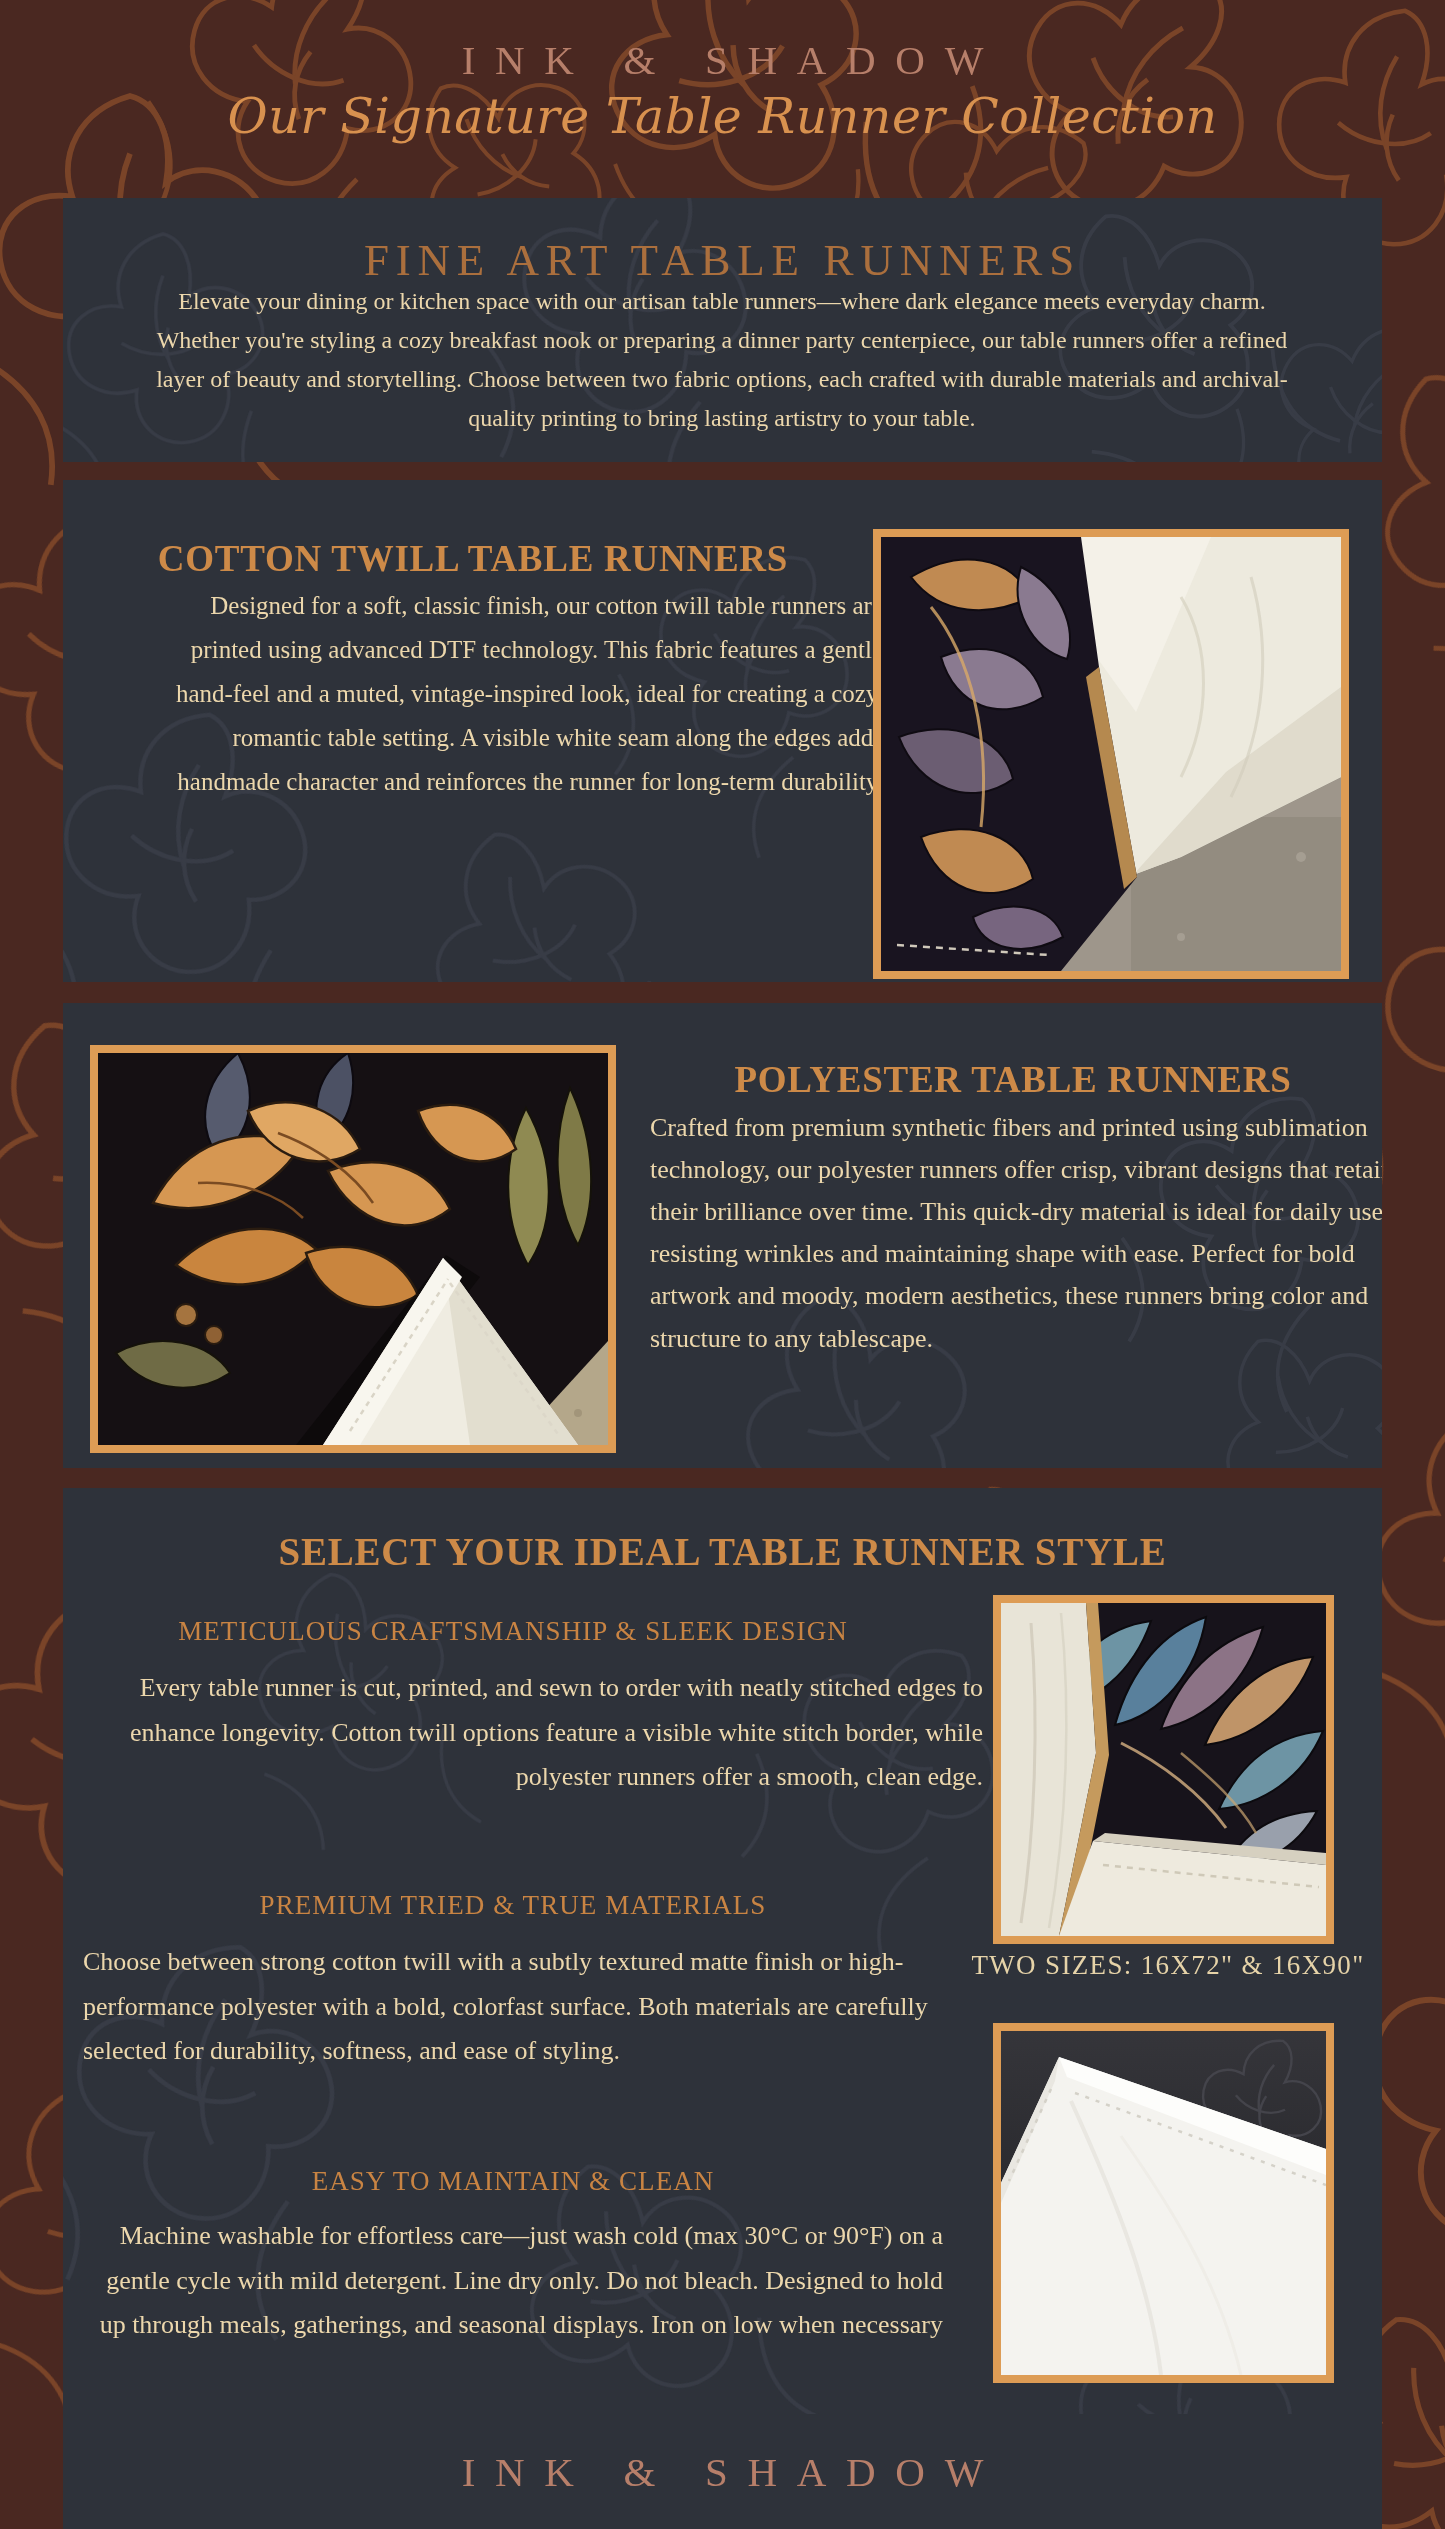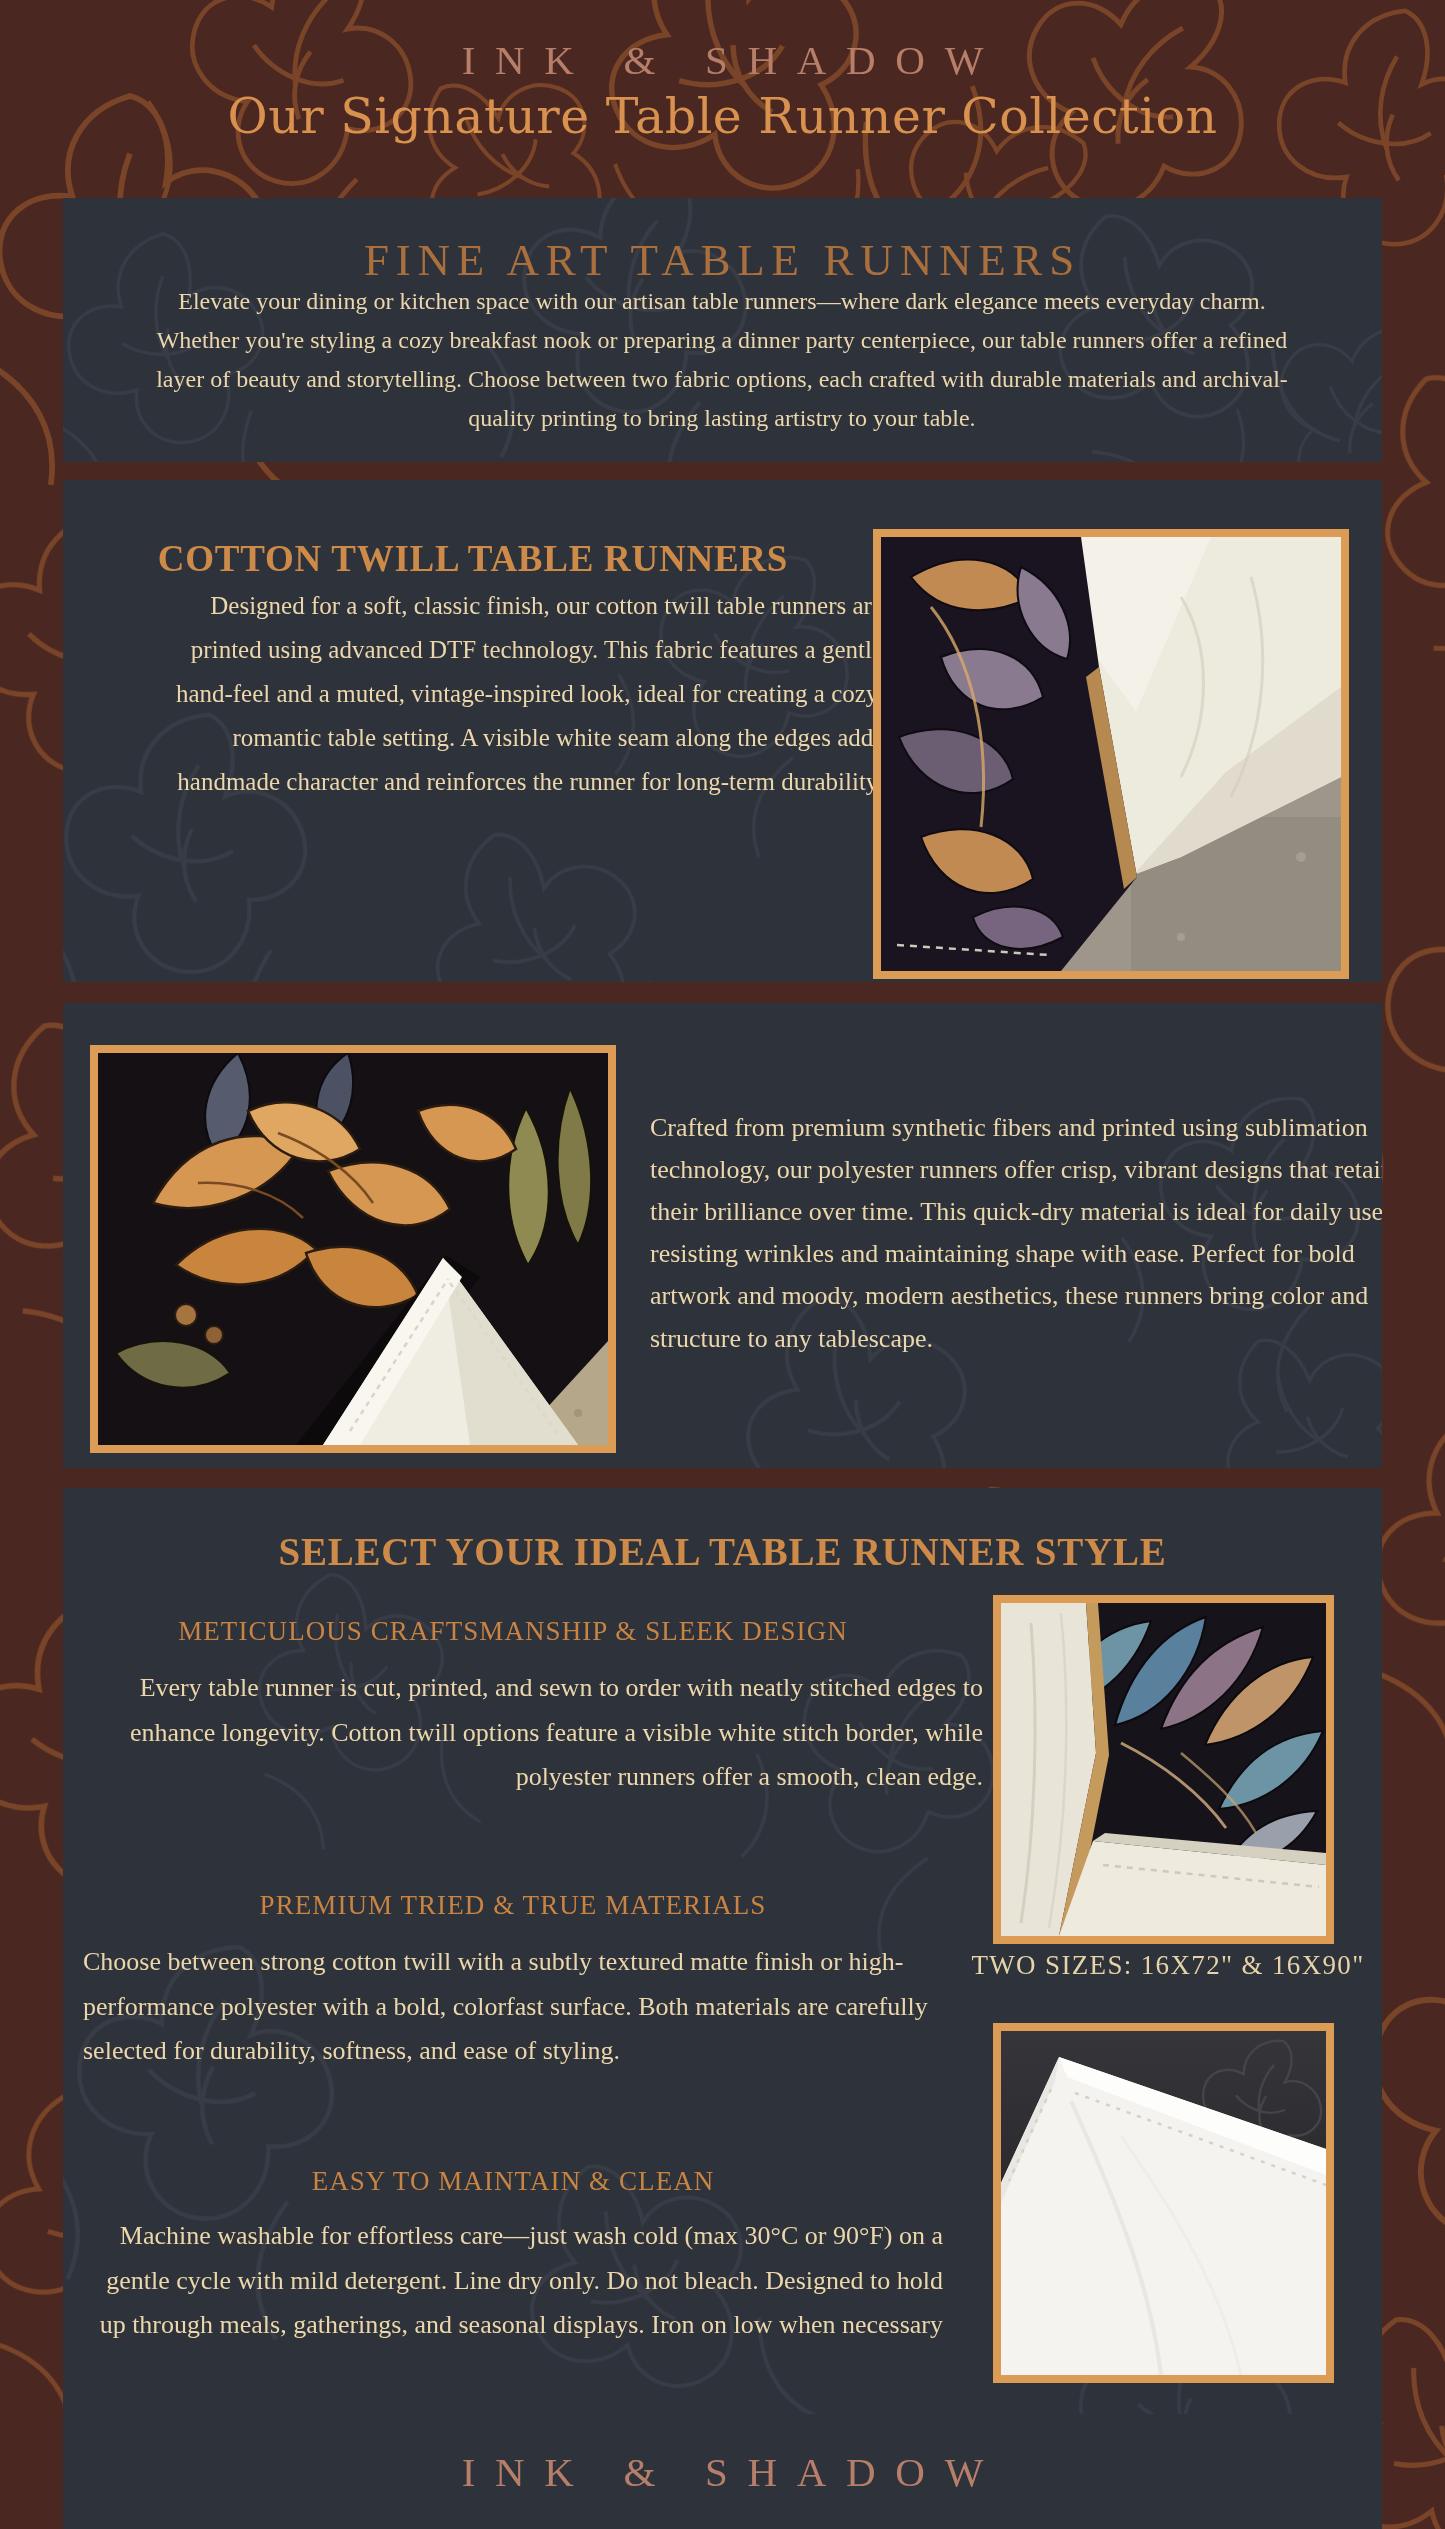--- a/index.html
+++ b/index.html
@@ -4,21 +4,21 @@
 <style>
   html,body{margin:0;padding:0;background:#1c1212;}
   .page{position:relative;width:1445px;height:2529px;background:#4a2821;overflow:hidden;
         font-family:"Liberation Serif","DejaVu Serif",serif;}
   .bgdeco{position:absolute;left:0;top:0;z-index:0;}
   .layer{position:relative;z-index:1;}
   
   .wordmark{position:absolute;left:0;width:100%;text-align:center;color:#b77f6a;
             font-size:41px;letter-spacing:.48em;text-indent:.48em;font-weight:400;}
   .tagline{position:absolute;left:0;width:100%;text-align:center;color:#d8914f;
-           font-size:49px;font-weight:500;letter-spacing:.01em;
+           font-size:49px;font-style:italic;font-weight:500;letter-spacing:.01em;
            font-family:"DejaVu Serif",serif;}
   
   .panel{position:absolute;left:63px;width:1319px;background:#2e323a;overflow:hidden;z-index:1;}
   .panel .deco{position:absolute;left:0;top:0;z-index:0;}
   .panel > .content{position:absolute;z-index:1;}
   .display-title{font-size:45px;letter-spacing:.15em;color:#ab6f3d;font-weight:400;
                  transform:scaleY(1.22);transform-origin:center;}
   .h-section{font-weight:700;font-size:37px;line-height:1.15;color:#cd8a48;letter-spacing:.02em;}
   .h-sub{font-weight:400;font-size:27px;color:#c98443;letter-spacing:.04em;}
   .body-txt{font-size:25px;line-height:1.76;color:#ecd7ac;}
@@ -152,20 +152,21 @@
         <circle cx="116" cy="282" r="9" fill="#8f6134" stroke="#2a1c10" stroke-width="2"></circle>
         <path d="M18 300 C60 278 112 288 132 320 C92 346 44 336 18 300 Z" fill="#6f6b45" stroke="#15120a" stroke-width="2"></path>
         <polygon points="198,392 348,202 382,224 252,392" fill="#070505" opacity="0.55"></polygon>
         <polygon points="225,392 345,205 480,392" fill="#efece1"></polygon>
         <polygon points="345,205 480,392 372,392" fill="#e2decf"></polygon>
         <polygon points="345,205 364,224 262,392 225,392" fill="#f8f6ee"></polygon>
         <line x1="252" y1="378" x2="350" y2="226" stroke="#d9d4c6" stroke-width="2.5" stroke-dasharray="5 5"></line>
         <line x1="352" y1="230" x2="462" y2="384" stroke="#dcd7c9" stroke-width="2.5" stroke-dasharray="5 5"></line>
       </svg>
     </div>
+    <div class="content h-section" style="left:585px;top:56px;width:730px;text-align:center;">POLYESTER TABLE RUNNERS</div>
     <div class="content body-txt" style="left:587px;top:104px;width:745px;text-align:left;font-size:26px;line-height:1.62;">Crafted from premium synthetic fibers and printed using sublimation technology, our polyester runners offer crisp, vibrant designs that retain their brilliance over time. This quick-dry material is ideal for daily use, resisting wrinkles and maintaining shape with ease. Perfect for bold artwork and moody, modern aesthetics, these runners bring color and structure to any tablescape.</div>
   </div>
 
   <div class="panel" style="top:1488px;height:1081px;">
     <svg class="deco" width="1319" height="926" viewBox="0 0 1319 926">
       <g fill="none" stroke="#3b3f4a" stroke-width="1.4" opacity="0.8" style="vector-effect:non-scaling-stroke">
         <use href="#flor" transform="translate(-30,420) scale(3.4) rotate(16 50 50)"></use>
         <use href="#flor" transform="translate(420,640) scale(3.0) rotate(-22 50 50)"></use>
         <use href="#flor" transform="translate(700,120) scale(2.7) rotate(36 50 50)"></use>
         <use href="#flor" transform="translate(160,60) scale(2.5) rotate(-10 50 50)"></use>

